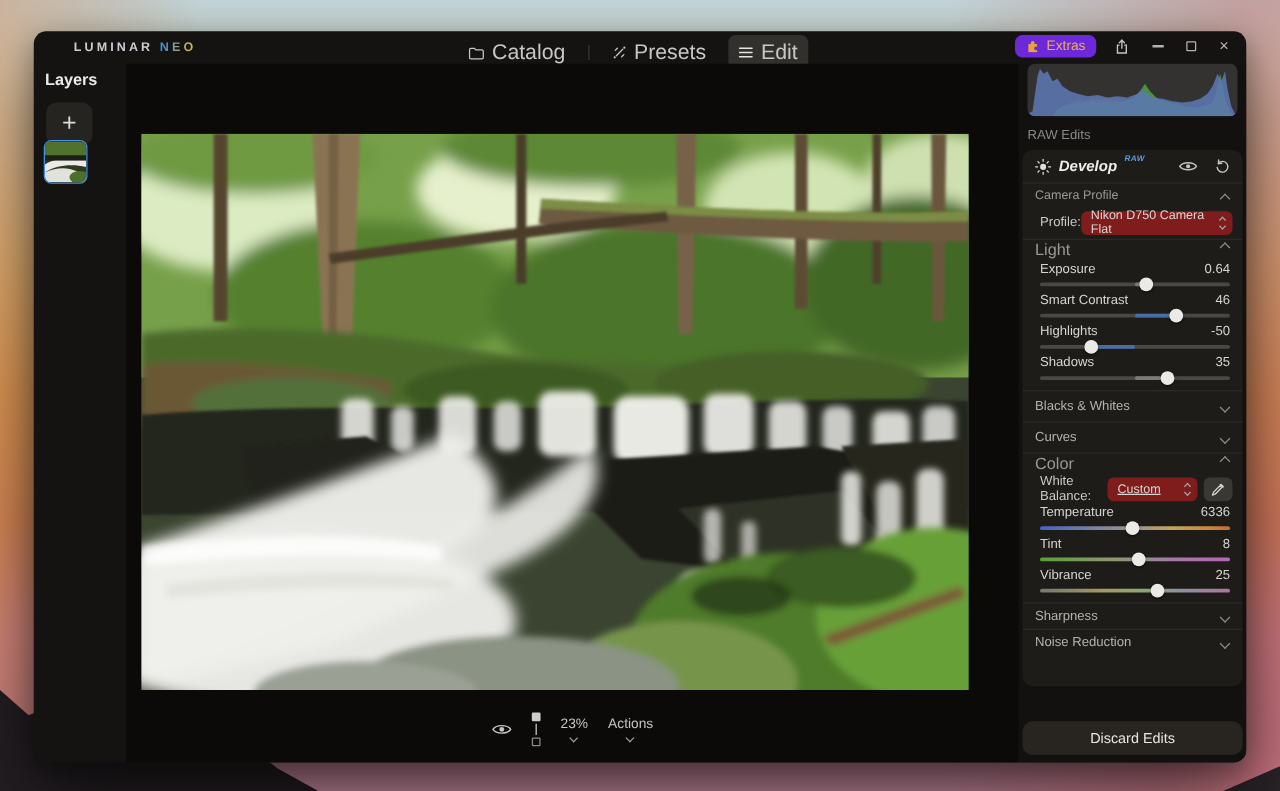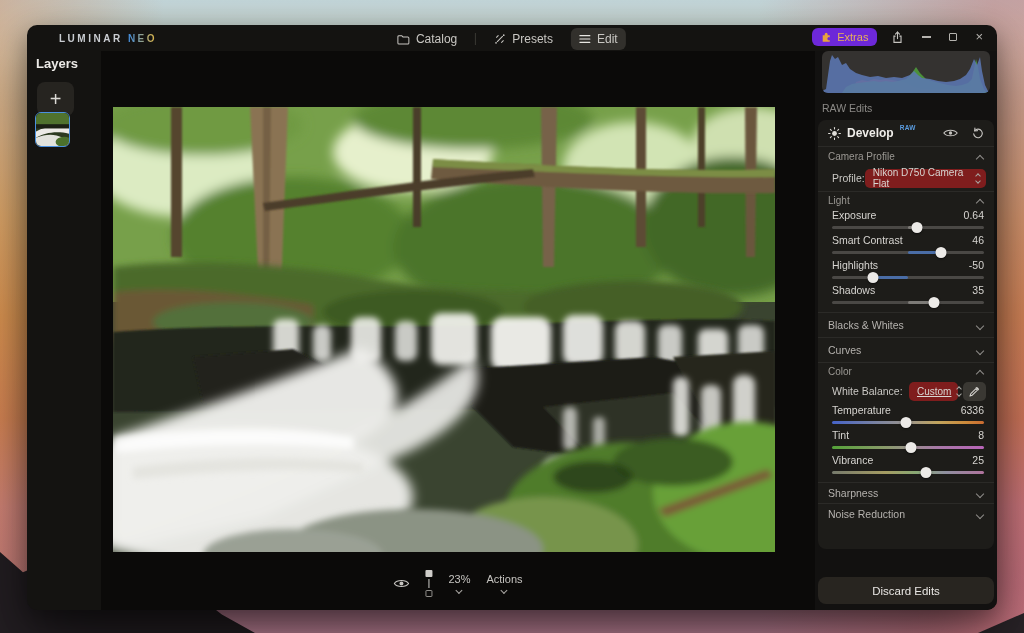--- a/index.html
+++ b/index.html
@@ -17,21 +17,21 @@
 
   
   .window { position:absolute; left:27px; top:25px; width:970px; height:585px; background:#141311;
     border-radius:10px; overflow:hidden; box-shadow:0 30px 70px rgba(0,0,0,.55), 0 8px 24px rgba(0,0,0,.35); }
 
   
   .titlebar { position:absolute; left:0; top:0; right:0; height:26px; }
   .logo { position:absolute; left:32px; top:8px; font-size:10px; font-weight:bold; letter-spacing:2.5px; color:#c9ccd1; white-space:nowrap; }
   .logo .neo { background:linear-gradient(90deg,#3f8ce0,#e8b83c); -webkit-background-clip:text; background-clip:text; color:transparent; }
   .nav-tabs { position:absolute; left:50%; transform:translateX(-52%); top:3px; display:flex; align-items:center; gap:10px; }
-  .nav-tab { display:flex; align-items:center; gap:6px; color:#c9c7c3; font-size:12px; padding:4px 8px; border-radius:6px; cursor:default; }
+  .nav-tab { display:flex; align-items:center; gap:6px; color:#c9c7c3; font-size:17px; padding:4px 8px; border-radius:6px; cursor:default; }
   .nav-tab.active { background:#32302c; }
   .nav-sep { width:1px; height:12px; background:#3a3834; }
   .tb-right { position:absolute; right:14px; top:3px; display:flex; align-items:center; gap:14px; }
   .extras-btn { display:flex; align-items:flex-start; gap:5px; background:#6d28d9; border-radius:6px; padding:3px 9px; color:#e8b05a; font-size:11px; }
   .winctl { display:flex; align-items:center; gap:18px; color:#b5b3af; }
   .minimize-bar { width:9px; height:1.4px; background:#b5b3af; display:block; }
   .maximize-box { width:8px; height:8px; border:1.2px solid #b5b3af; border-radius:1px; display:block; }
   .close-x { font-size:13px; line-height:10px; color:#b5b3af; }
 
   
@@ -56,46 +56,46 @@
   .rpanel { position:absolute; top:26px; right:0; width:182px; bottom:0; background:#121110; padding:0 3px; }
   .rp-tabs { display:flex; gap:14px; padding:4px 3px 8px 3px; font-size:13px; font-weight:bold; }
   .rp-tab-tools { color:#7e7c78; }
   .rp-tab-edits { color:#f0eeea; position:relative; }
   .rp-tab-edits .dot { position:absolute; right:-6px; top:-1px; width:3.5px; height:3.5px; border-radius:50%; background:#e8e6e2; }
   .hist-card { margin:0 4px; width:168px; height:42px; background:#343230; border-radius:6px; overflow:hidden; }
   .hist-card svg { display:block; width:100%; height:100%; }
   .raw-edits { padding:9px 4px 6px 4px; color:#8b8986; font-size:10.5px; }
 
   .dev-card { width:176px; height:429px; background:#1d1c19; border-radius:8px; overflow:hidden; }
-  .dev-header { height:26px; display:flex; align-items:center; padding:0 10px; gap:6px; }
+  .dev-header { height:26px; display:flex; align-items:center; padding:0 10px; gap:6px;font-style:italic; }
   .dev-title { color:#f0eeea; font-size:12px; font-weight:bold; }
   .raw-badge { color:#5a9ce0; font-size:6.5px; font-weight:bold; align-self:flex-start; margin-top:4px; letter-spacing:.3px; }
   .dev-header .spacer { flex:1; }
   .divider { height:1px; background:#2b2a27; }
   .sec-head { height:18px; display:flex; align-items:center; justify-content:space-between; padding:0 10px; color:#9b9893; font-size:10px; }
   .profile-row { height:26px; display:flex; align-items:center; justify-content:space-between; padding:0 8px 0 14px; }
   .profile-label { color:#c9c7c3; font-size:10.5px; }
   .select-pill { display:flex; align-items:center; justify-content:space-between; gap:6px; background:#7f1d1d; border-radius:5px; height:19px; padding:0 6px 0 8px; color:#d8d6d2; font-size:10px; }
   .profile-row .select-pill { width:124px; }
 
-  .light-head { height:16px; display:flex; align-items:center; justify-content:space-between; padding:0 10px; color:#9b9893; font-size:10px; }
+  .light-head { height:16px; display:flex; align-items:flex-start; justify-content:space-between; padding:0 10px; color:#9b9893; font-size:13px; }
   .slider-row { height:25px; padding:0 10px 0 14px; position:relative; }
   .s-head { display:flex; justify-content:space-between; align-items:center; height:13px; color:#d6d4d0; font-size:10.5px; }
   .s-trackwrap { position:relative; height:12px; }
   .s-track { position:absolute; left:0; right:0; top:4.5px; height:3px; border-radius:2px; background:#4a4845; }
   .s-fill { position:absolute; top:4.5px; height:3px; border-radius:2px; }
   .s-thumb { position:absolute; top:0.5px; width:11px; height:11px; border-radius:50%; background:#eceae7; transform:translateX(-50%); box-shadow:0 1px 2px rgba(0,0,0,.55); }
   .track-temperature { background:linear-gradient(90deg,#4663c8 0%,#7c84a0 30%,#9a948c 50%,#c2a45c 70%,#cd8a3a 88%,#c96a30 100%) !important; }
   .track-tint { background:linear-gradient(90deg,#55a238 0%,#8a9a6a 35%,#969089 50%,#a878a8 70%,#b864b8 100%) !important; }
   .track-saturation { background:linear-gradient(90deg,#787c6e 0%,#8f8a74 35%,#9b8884 55%,#a87e9a 78%,#b0729c 100%) !important; }
   .track-vibrance { background:linear-gradient(90deg,#767a6c 0%,#a59c62 35%,#89a873 55%,#8f8f9f 75%,#b0739d 100%) !important; }
 
   .wb-row { height:24px; display:flex; align-items:center; padding:0 8px 0 14px; gap:5px; }
   .wb-label { color:#c9c7c3; font-size:10.5px; flex:1; }
-  .wb-row .select-pill { width:49px;text-decoration:underline; }
+  .wb-row .select-pill { width:72px;text-decoration:underline; }
   .dropper-btn { width:23px; height:19px; background:#3a3833; border-radius:5px; display:flex; align-items:center; justify-content:center; }
 
   .collapsed-row { height:20px; display:flex; align-items:center; justify-content:space-between; padding:0 10px; color:#b5b2ae; font-size:10.5px; }
   .collapsed-row.mid { height:24px; }
   .pad4 { height:4px; }
 
   .discard-wrap { position:absolute; left:3px; bottom:6px; width:176px; }
   .discard-btn { height:27px; background:#282520; border-radius:8px; display:flex; align-items:center; justify-content:center; color:#e8e6e3; font-size:11.5px; }
 
   

